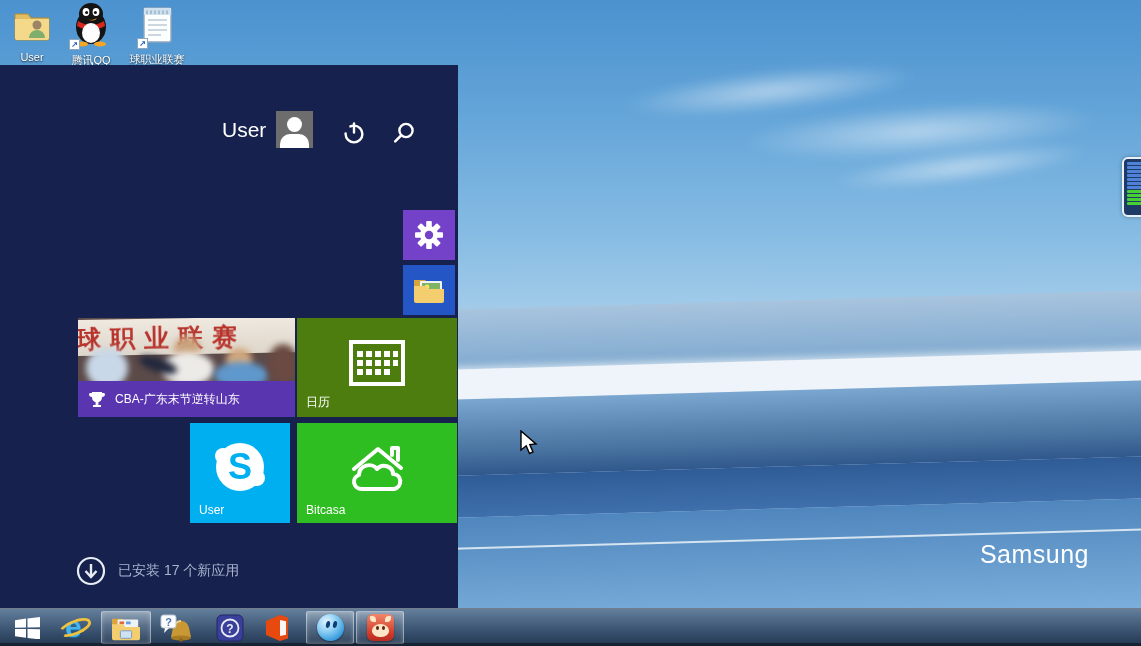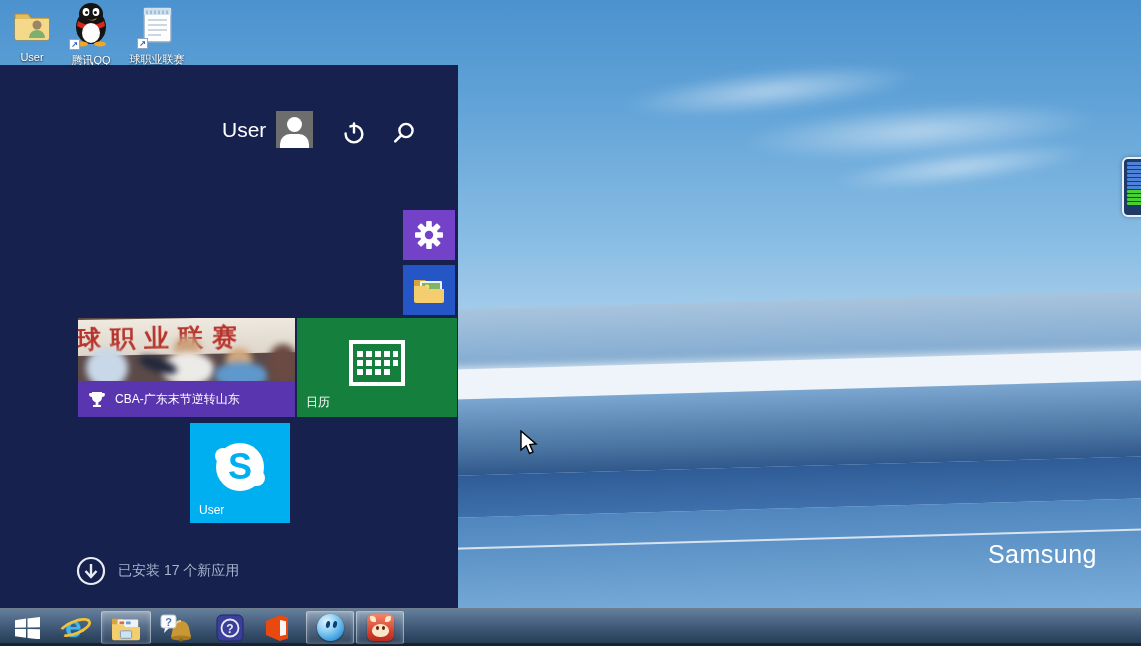--- a/index.html
+++ b/index.html
@@ -16,21 +16,21 @@
   .cloud { position:absolute; border-radius:50%; filter:blur(4px); opacity:.55;
     background:radial-gradient(ellipse at center, rgba(255,255,255,.9), rgba(255,255,255,0) 70%); }
   .bands { position:absolute; left:-60px; width:1280px; transform:rotate(-1.6deg); }
   .streaks { background-image:repeating-linear-gradient(180deg, rgba(255,255,255,.16) 0 2px, rgba(0,0,0,0) 2px 6px, rgba(10,40,90,.10) 6px 8px, rgba(0,0,0,0) 8px 11px); }
   .band-haze  { top:306px; height:62px; background:linear-gradient(180deg,#a8c4de,#7fa9cf); position:absolute; width:100%; }
   .band-white { top:366px; height:30px; background:#eef4f9; position:absolute; width:100%; box-shadow:0 0 8px 2px rgba(240,246,250,.8); }
   .band-mid   { top:396px; height:76px; background:linear-gradient(180deg,#7aa6d0,#48729f 70%,#30588c); position:absolute; width:100%; }
   .band-dark  { top:472px; height:42px; background:linear-gradient(180deg,#2f5c97,#3f70ab); position:absolute; width:100%; }
   .band-low   { top:514px; height:120px; background:linear-gradient(180deg,#4f86bd,#7fb2de); position:absolute; width:100%; }
   .white-line { top:544px; height:2px; background:rgba(255,255,255,.75); position:absolute; width:100%; filter:blur(.5px); }
-  #brand { position:absolute; right:44px; top:540px; z-index:1; color:#fff; display:flex; align-items:baseline; gap:14px; text-shadow:0 0 6px rgba(30,70,130,.4); }
+  #brand { position:absolute; right:52px; top:540px; z-index:1; color:#fff; display:flex; align-items:baseline; gap:14px; text-shadow:0 0 6px rgba(30,70,130,.4); }
   #brand .b-name { font-size:25px; font-weight:400; letter-spacing:.5px; }
   #brand .b-series { font-size:37px; font-weight:300; letter-spacing:2px; }
   
   .dicon { position:absolute; width:58px; text-align:center; z-index:1; cursor:default; }
   .dicon .dlabel { display:block; margin-top:2px; font-size:11px; color:#fff; text-shadow:0 1px 2px rgba(0,0,0,.85); }
   .dicon .art { position:relative; display:inline-block; }
   .shortcut-badge { position:absolute; left:0; bottom:1px; width:11px; height:11px; background:#fff; border:1px solid #8fa6c0; font-size:8px; line-height:9px; color:#2a62c8; font-weight:bold; }
   
   #gauge { position:absolute; left:1122px; top:157px; width:26px; height:60px; z-index:1;
     border:2px solid #e8f0f8; border-radius:6px; background:#1e3a66; padding:3px 3px; box-shadow:0 0 4px rgba(0,0,0,.3); }
@@ -252,21 +252,21 @@
       <svg width="18" height="17" viewBox="0 0 18 17">
         <path d="M4,1 h10 v5.5 a5,5 0 0 1 -10,0 z" fill="#fff"></path>
         <path d="M2,2 h2 v4 a3,3 0 0 1 -3,-3 z M16,2 h-2 v4 a3,3 0 0 0 3,-3 z" fill="#fff"></path>
         <rect x="7.6" y="11" width="2.8" height="3" fill="#fff"></rect>
         <rect x="5" y="14" width="8" height="2" fill="#fff"></rect>
       </svg>
       <span class="ntext">CBA-广东末节逆转山东</span>
     </div>
   </div>
 
-  <div class="tile" style="left: 297px; top: 253px; width: 160px; height: 99px; background-color: #15803d;">
+  <div class="tile" style="left: 297px; top: 253px; width: 160px; height: 99px; background-color: #4d7c0f;">
     <div class="tile-center" style="bottom:10px;">
       <svg width="58" height="48" viewBox="0 0 58 48">
         <rect x="3" y="3" width="52" height="42" fill="none" stroke="#fff" stroke-width="4"></rect>
         <g fill="#fff">
           <rect x="9" y="12" width="6" height="6"></rect>
             <rect x="18" y="12" width="6" height="6"></rect>
             <rect x="27" y="12" width="6" height="6"></rect>
             <rect x="36" y="12" width="6" height="6"></rect>
             <rect x="45" y="12" width="5" height="6"></rect>
           <rect x="9" y="21" width="6" height="6"></rect>
@@ -292,20 +292,32 @@
           <circle cx="29" cy="29" r="24" fill="#fff"></circle>
           <circle cx="12" cy="18" r="8" fill="#fff"></circle>
           <circle cx="46" cy="40" r="8" fill="#fff"></circle>
           <text x="29" y="41" text-anchor="middle" font-family="Liberation Sans, sans-serif" font-size="36" font-weight="bold" fill="#00aff0">S</text>
         </svg>
       </div>
     </div>
     <span class="tlabel">User</span>
   </div>
 
+  <div class="tile" style="left: 297px; top: 358px; width: 160px; height: 100px; background-color: rgb(47, 190, 33);">
+    <div class="tile-center" style="bottom:10px;">
+      <svg width="78" height="58" viewBox="0 0 78 58">
+        <g fill="none" stroke="#fff" stroke-width="4" stroke-linecap="round" stroke-linejoin="round">
+          <path d="M16,30 L40,10 L63,29"></path>
+          <path d="M54,16 V9 h6 v12"></path>
+          <path d="M24,50 c-9,0 -11,-11 -3,-14 c0,-10 13,-13 18,-6 c5,-6 16,-3 16,5 c9,0 10,13 1,15 z"></path>
+        </g>
+      </svg>
+    </div>
+    <span class="tlabel">Bitcasa</span>
+  </div>
 
   <div id="new-apps">
     <svg width="30" height="30" viewBox="0 0 30 30">
       <circle cx="15" cy="15" r="13" fill="none" stroke="#e8ecf5" stroke-width="2.2"></circle>
       <line x1="15" y1="8" x2="15" y2="20" stroke="#e8ecf5" stroke-width="2.4"></line>
       <path d="M9.5,15 L15,21 L20.5,15" fill="none" stroke="#e8ecf5" stroke-width="2.4"></path>
     </svg>
     <span class="fa-text">已安装 17 个新应用</span>
   </div>
 </div>

